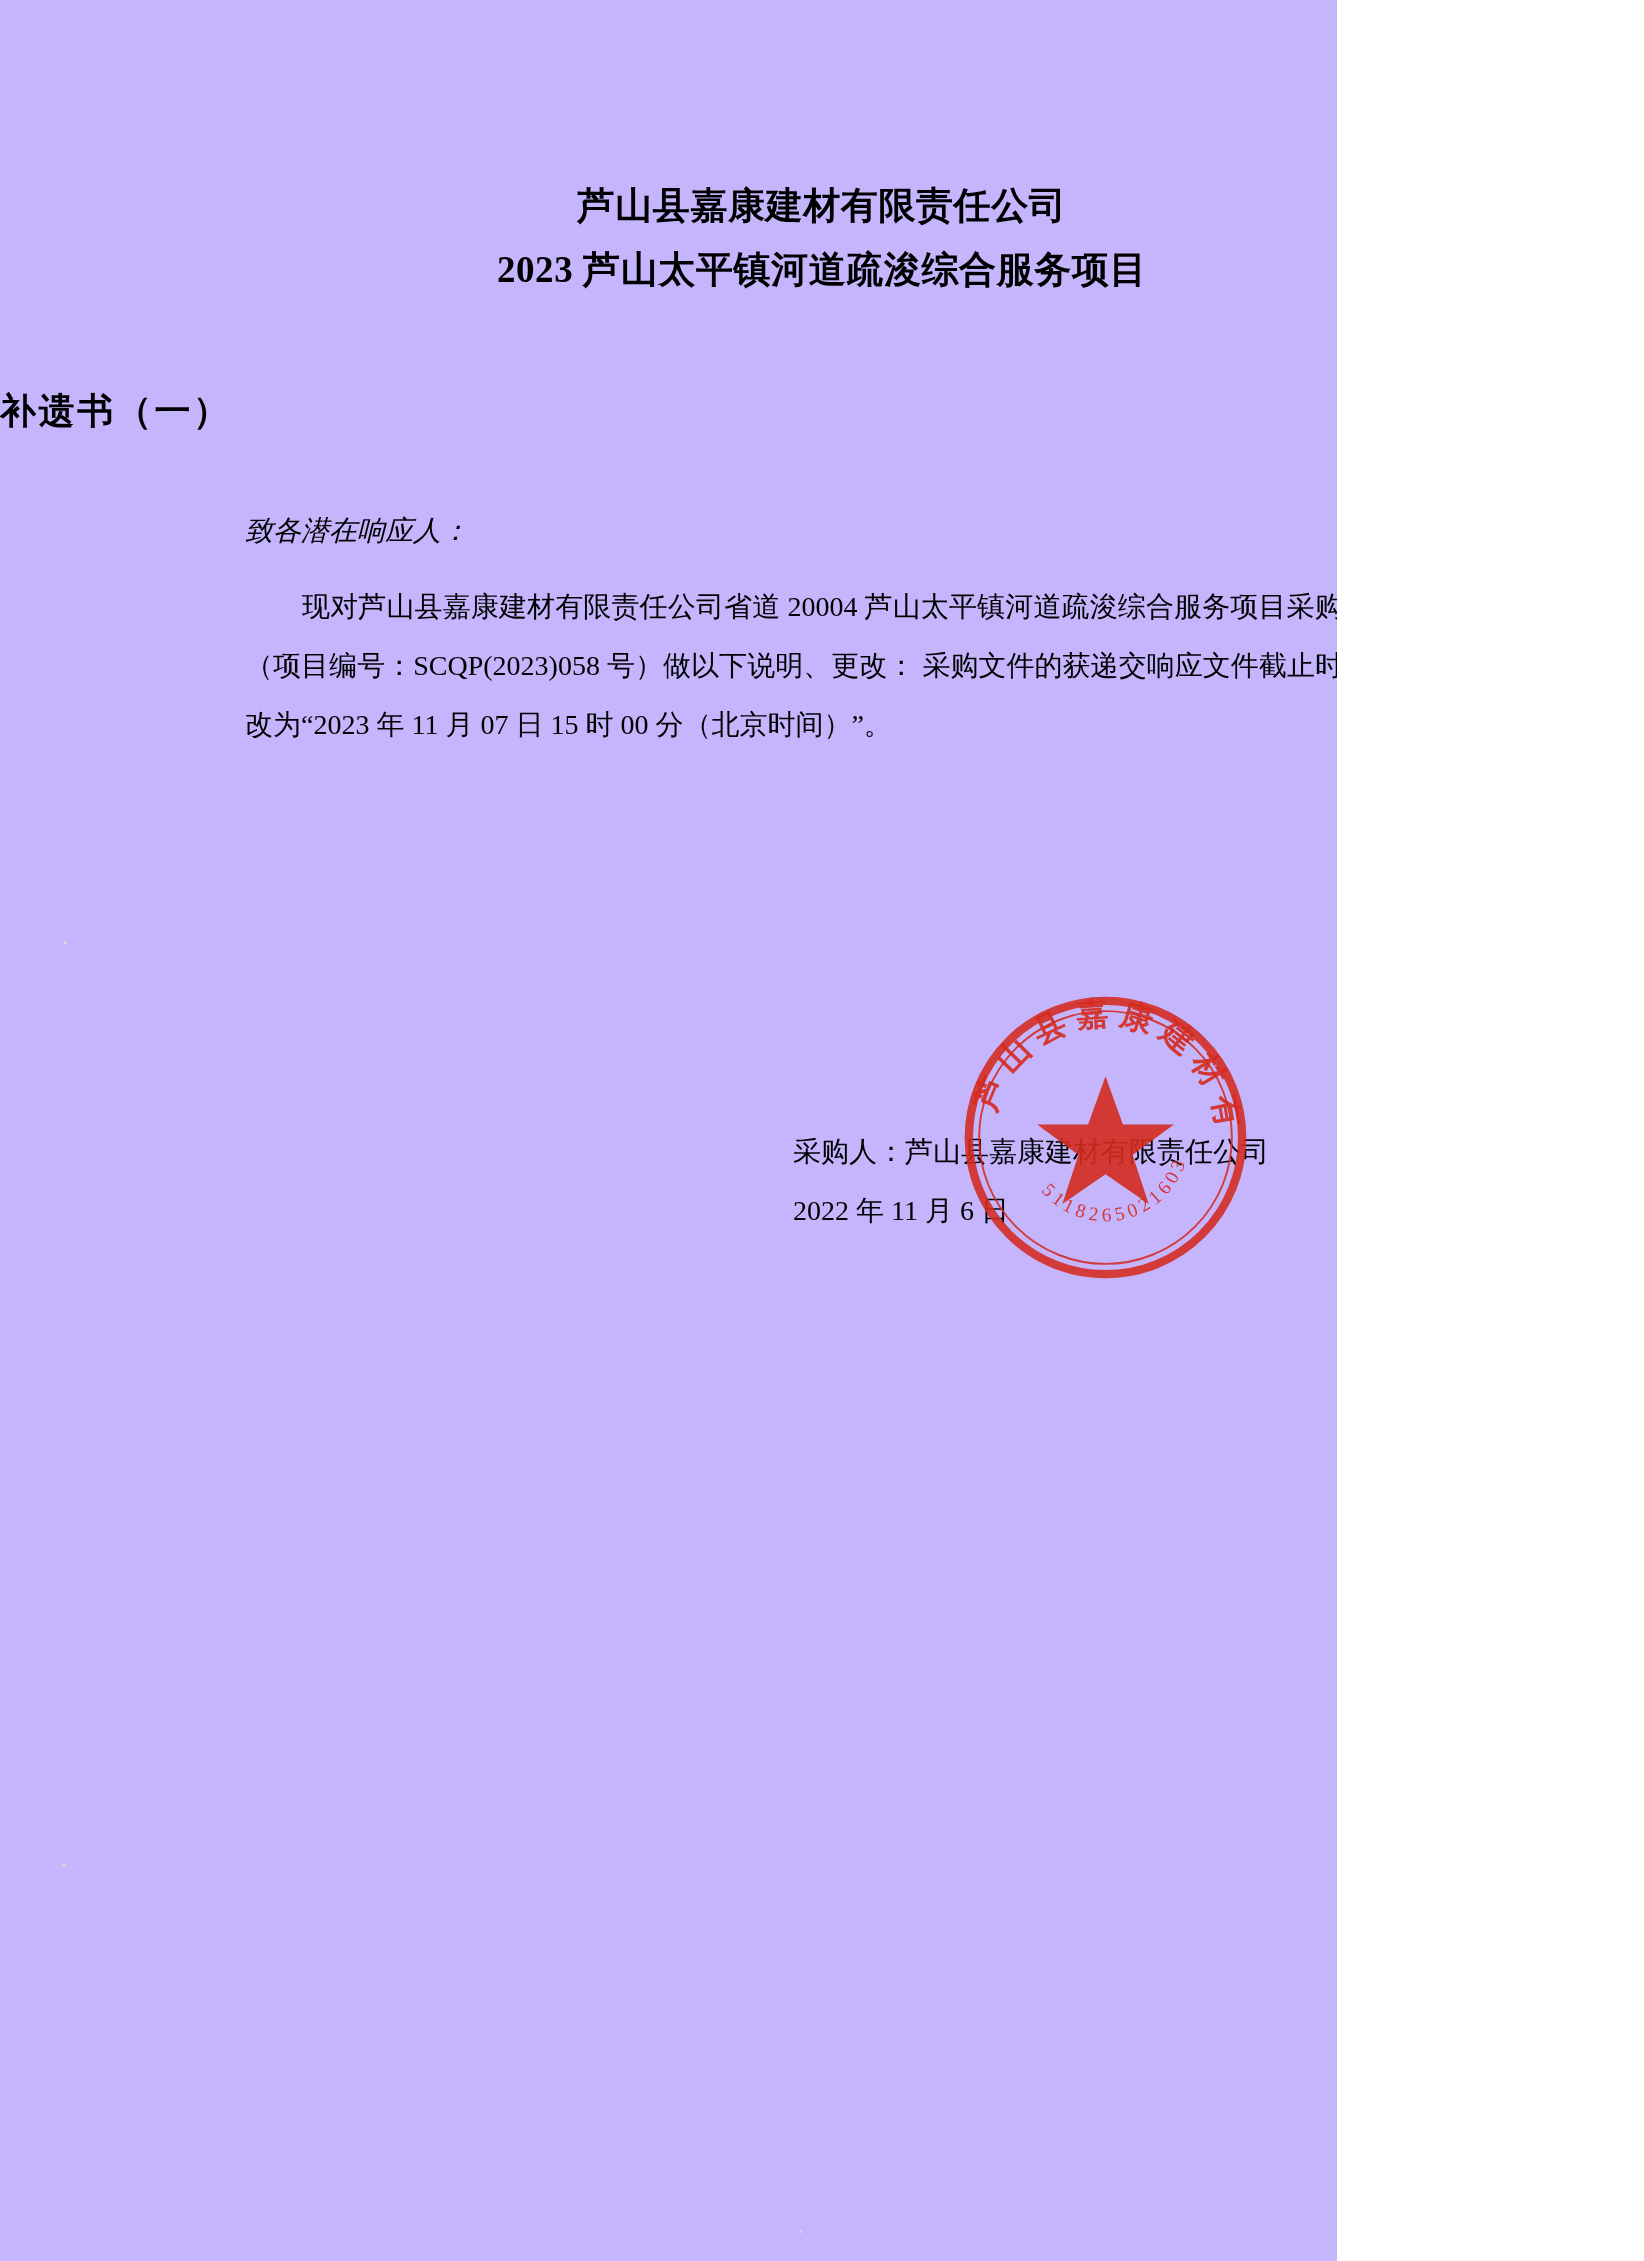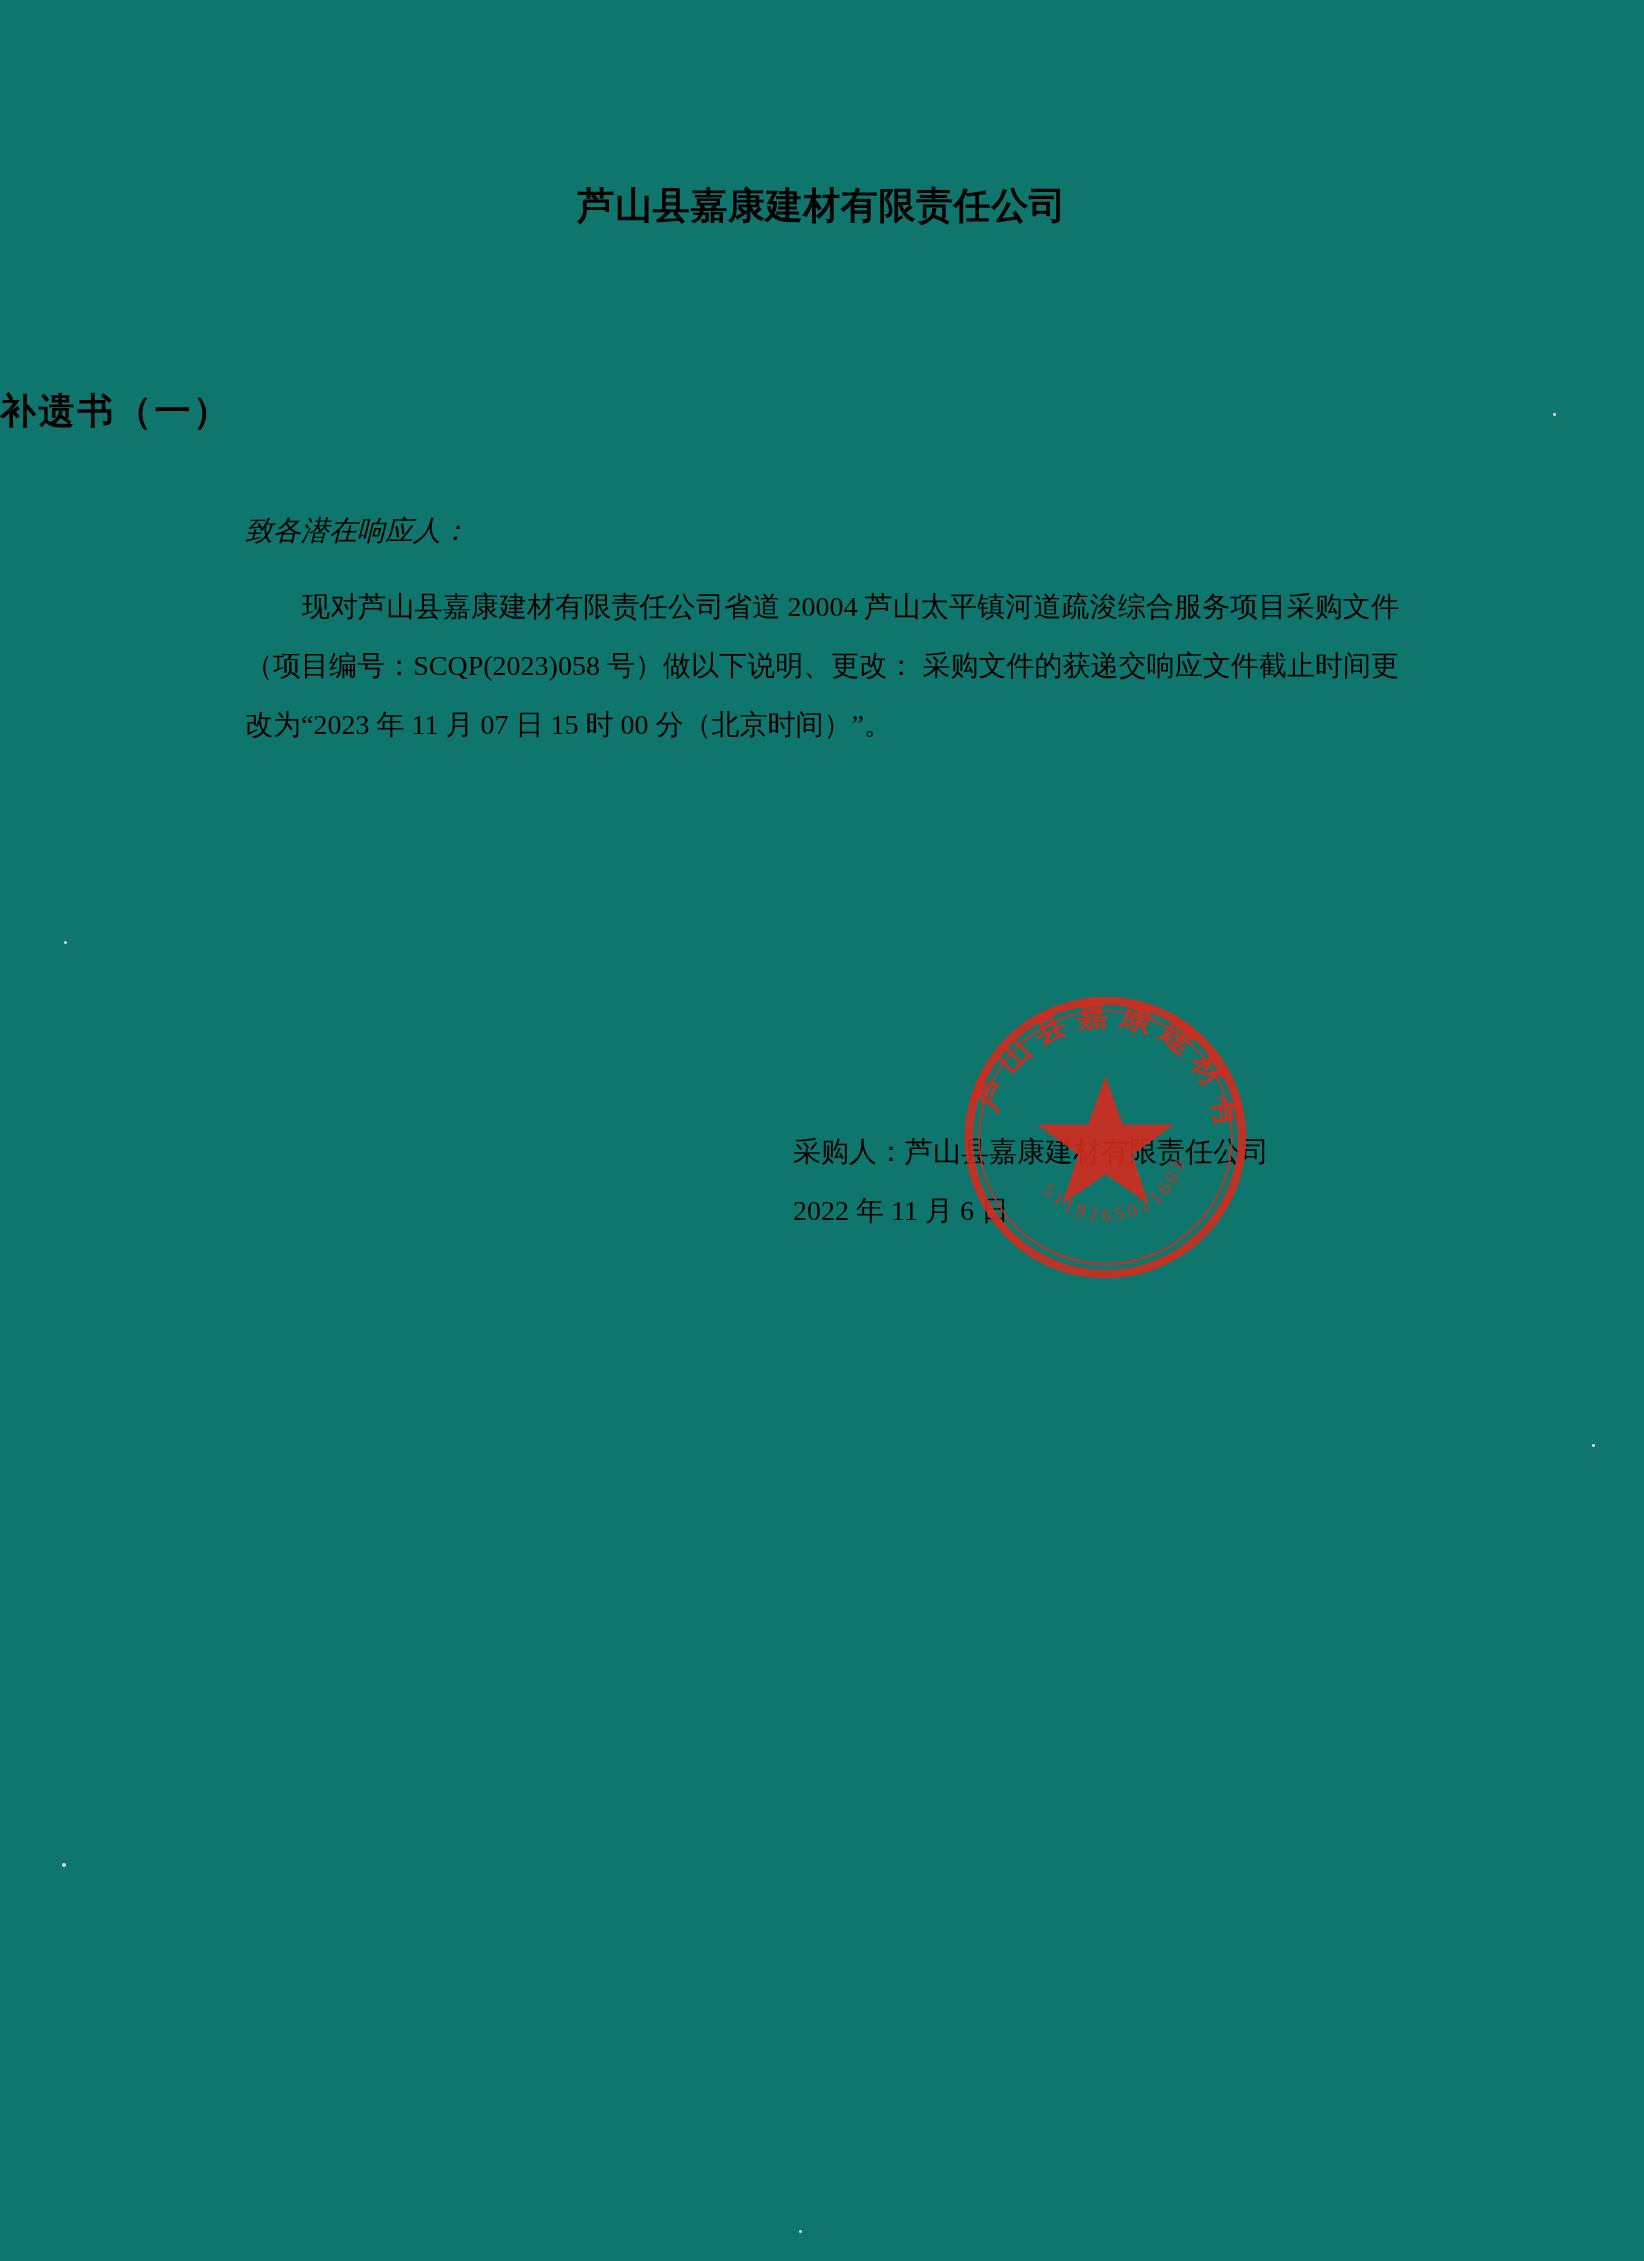--- a/index.html
+++ b/index.html
@@ -6,23 +6,23 @@
     margin: 0;
     padding: 0;
     background: #ffffff;
   }
   body {
     font-family: "Liberation Serif", "DejaVu Serif", serif;
     color: #000000;
   }
   .page {
     position: relative;
-    width: 1644px;
+    width: 1337px;
     height: 2261px;
-    background: #0f766e;
+    background: #c4b5fd;
     overflow: hidden;
     box-sizing: border-box;
   }
   
   .speck {
     position: absolute;
     background: #d8d8d8;
     border-radius: 50%;
   }
 
@@ -116,20 +116,21 @@
   <div class="speck" style="left:64px;top:941px;width:3.2px;height:3.2px;"></div>
   <div class="speck" style="left:1553px;top:413px;width:2.6px;height:2.6px;"></div>
   <div class="speck" style="left:62px;top:1863px;width:3.9px;height:3.9px;"></div>
   <div class="speck" style="left:799px;top:2230px;width:3.2px;height:3.2px;"></div>
   <div class="speck" style="left:1592px;top:1444px;width:2.6px;height:2.6px;"></div>
 
   <div class="content">
 
     <div class="title-block">
       <div class="title-line">芦山县嘉康建材有限责任公司</div>
+      <div class="title-line">2023 芦山太平镇河道疏浚综合服务项目</div>
     </div>
 
     <div class="doc-subtitle">补遗书（一）</div>
 
     <div class="salutation">致各潜在响应人：</div>
 
     <div class="body-para" id="para-1">现对芦山县嘉康建材有限责任公司省道 20004 芦山太平镇河道疏浚综合服务项目采购文件（项目编号：SCQP(2023)058 号）做以下说明、更改： 采购文件的获递交响应文件截止时间更改为“2023 年 11 月 07 日 15 时 00 分（北京时间）”。</div>
 
     <div class="signature-block">
       <div class="sig-line-1">采购人：芦山县嘉康建材有限责任公司</div>

